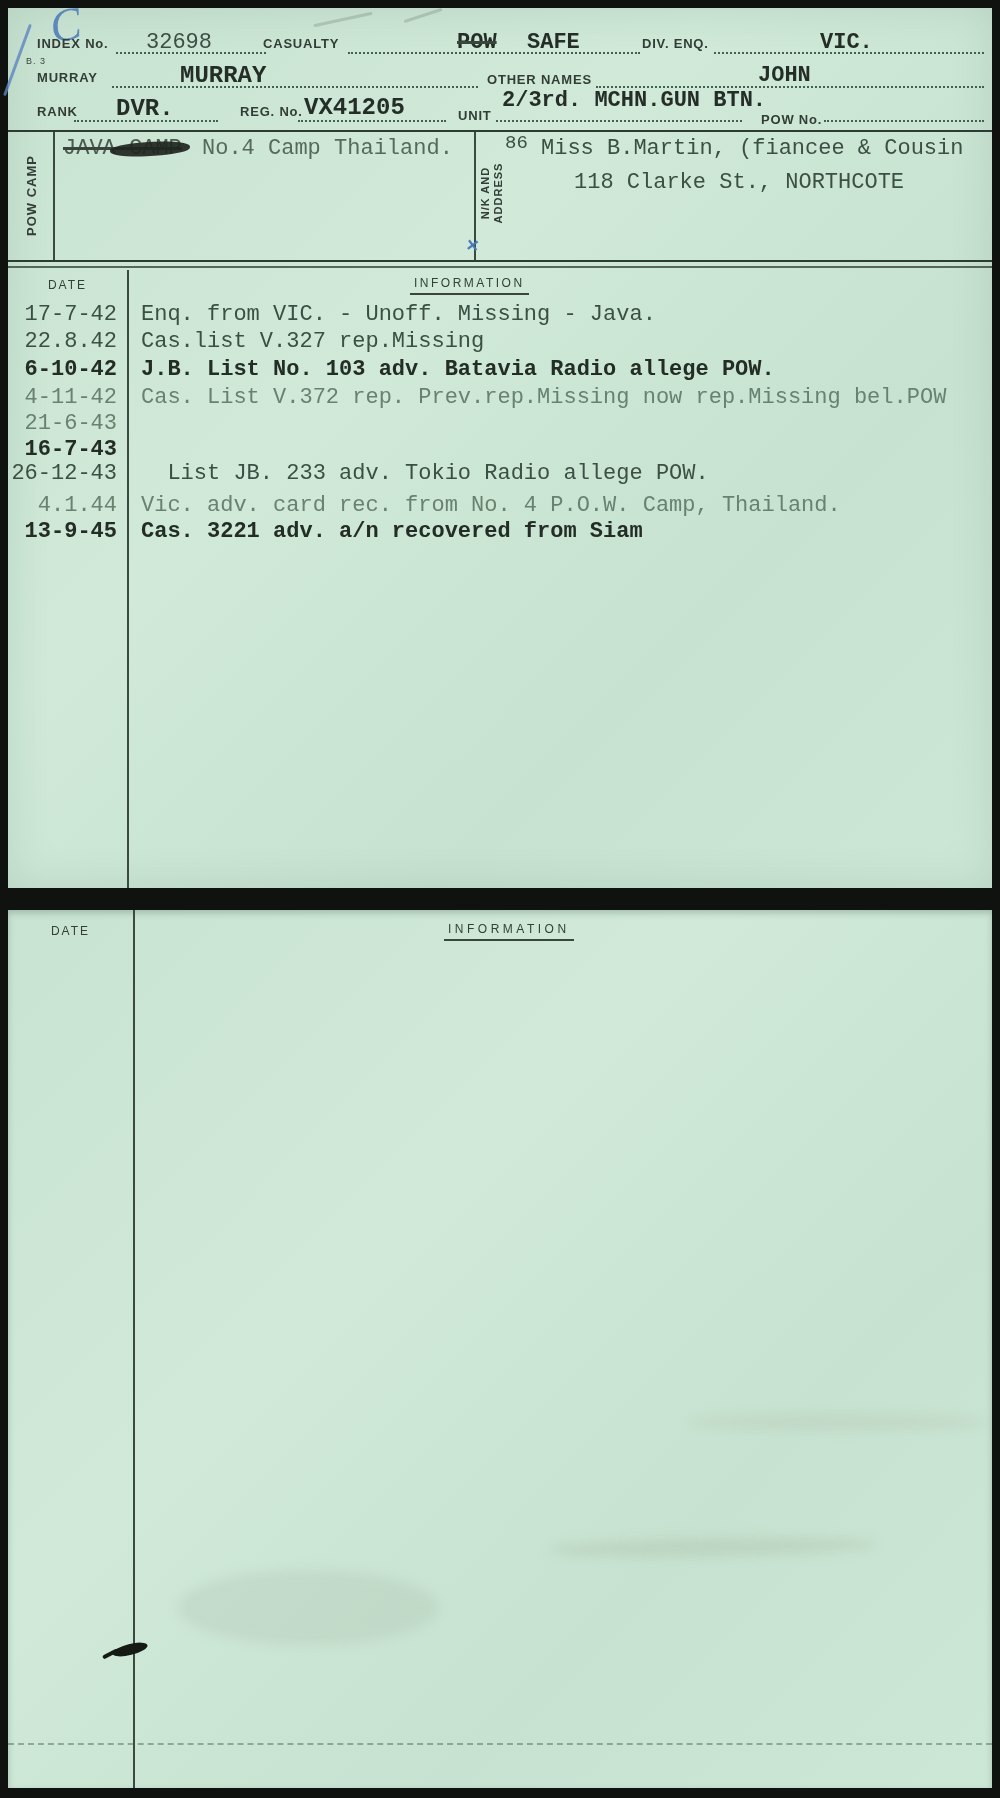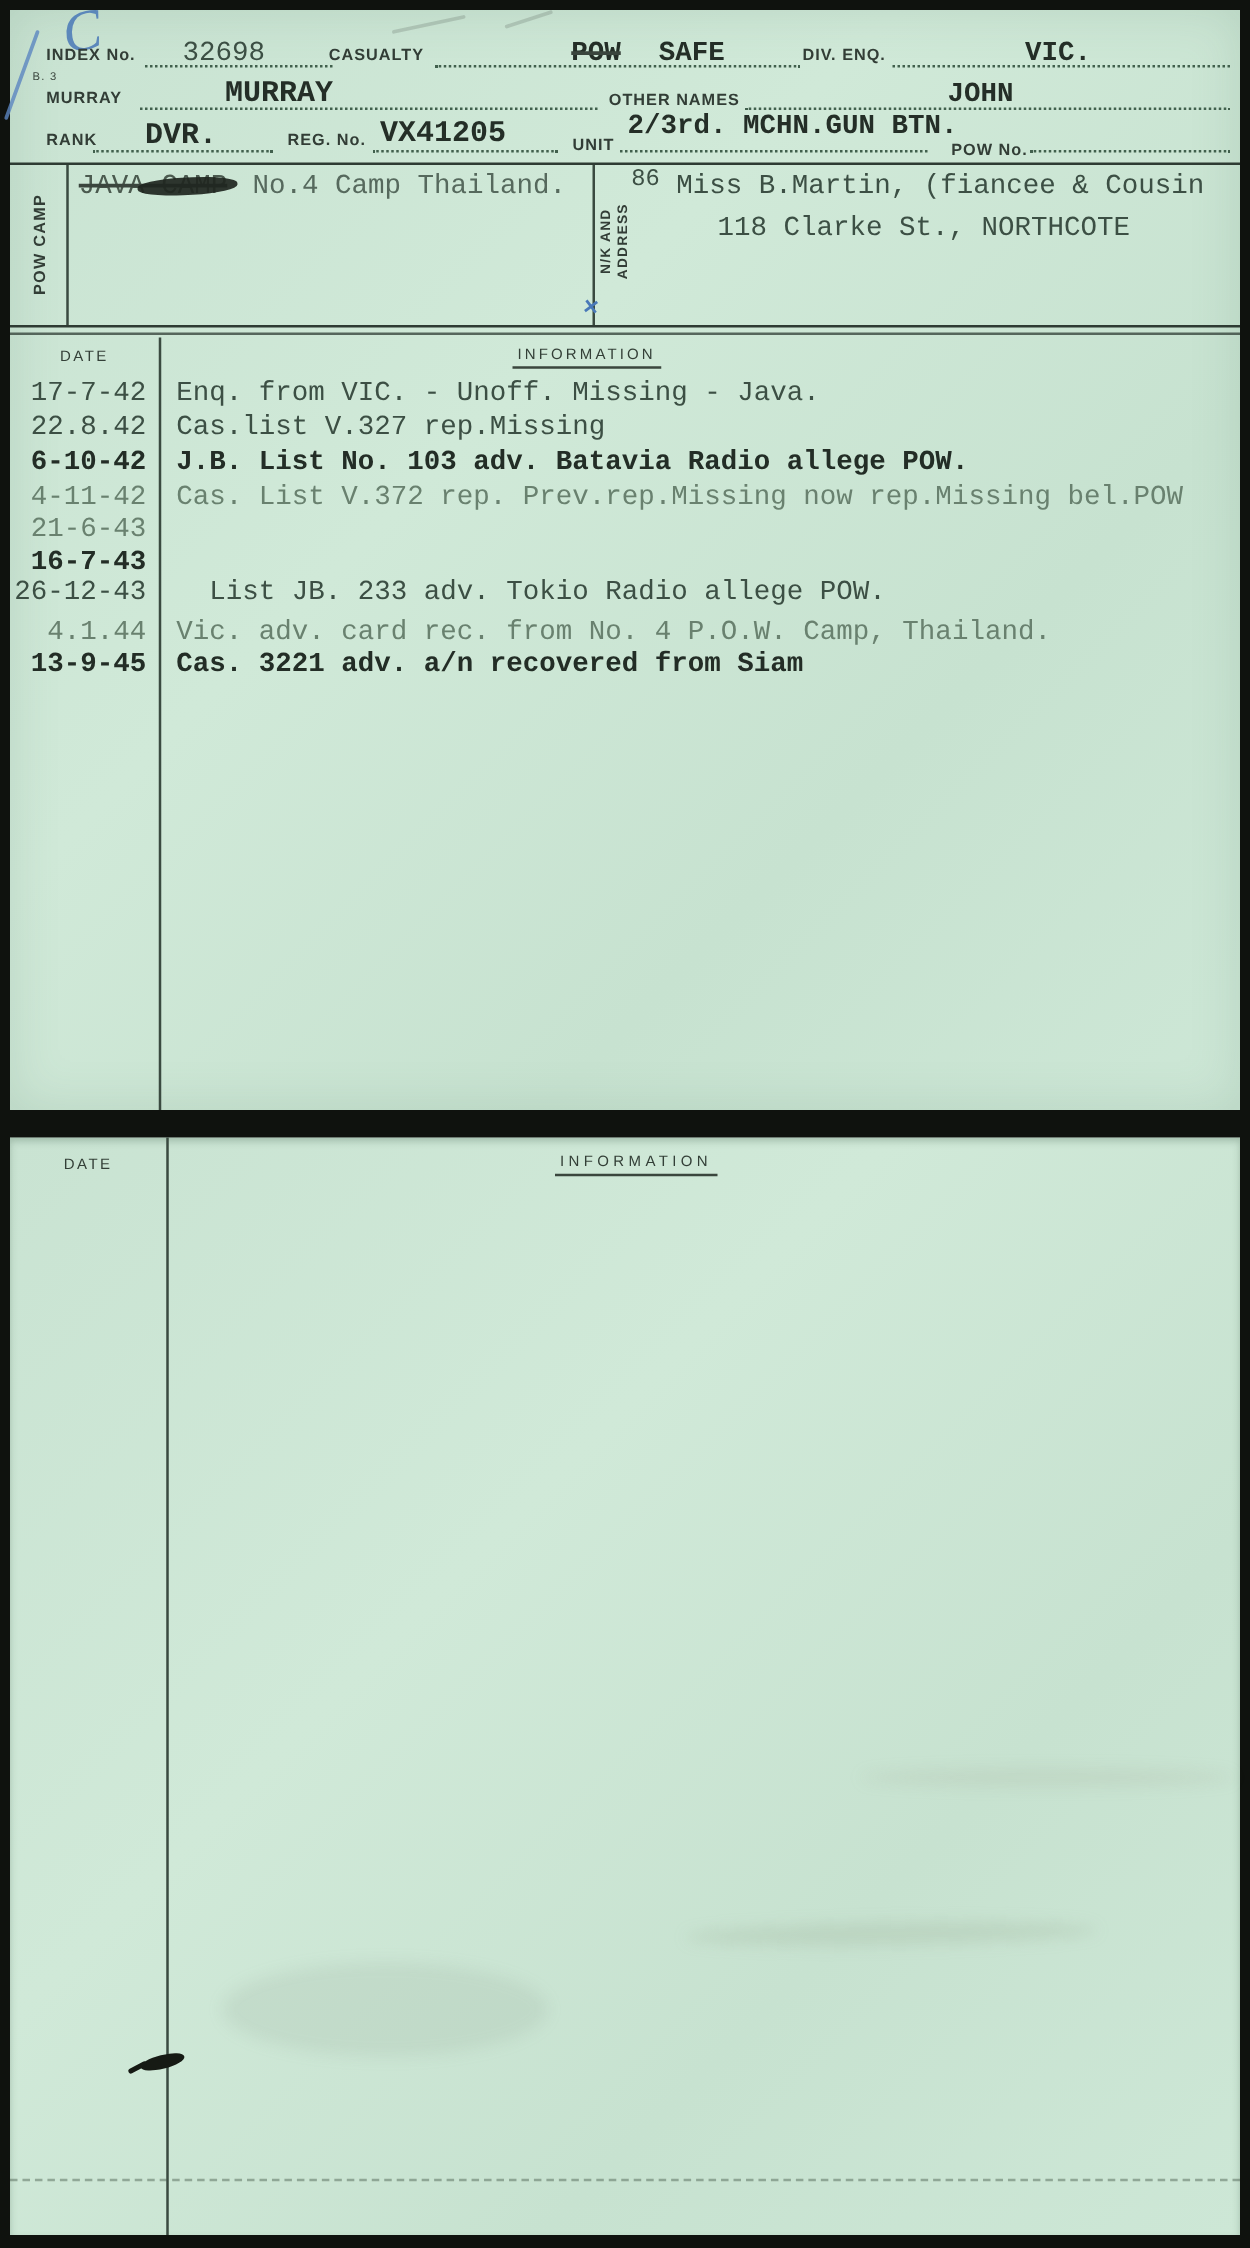--- a/index.html
+++ b/index.html
@@ -72,21 +72,21 @@
   <span class="abs typed big dark" style="left:172px;top:56px;">MURRAY</span>
 
   <span class="abs lbl" style="left:479px;top:64px;">OTHER NAMES</span>
   <div class="abs dots" style="left:588px;top:60px;width:388px;"></div>
   <span class="abs typed dark" style="left:750px;top:57px;">JOHN</span>
 
   <span class="abs lbl" style="left:29px;top:96px;">RANK</span>
   <div class="abs dots" style="left:66px;top:94px;width:144px;"></div>
   <span class="abs typed big dark" style="left:108px;top:89px;">DVR.</span>
 
-  <span class="abs lbl" style="left:222px;top:96px;">REG. No.</span>
+  <span class="abs lbl" style="left:232px;top:96px;">REG. No.</span>
   <div class="abs dots" style="left:290px;top:94px;width:148px;"></div>
   <span class="abs typed big dark" style="left:296px;top:88px;">VX41205</span>
 
   <span class="abs lbl" style="left:450px;top:100px;">UNIT</span>
   <div class="abs dots" style="left:488px;top:94px;width:246px;"></div>
   <span class="abs typed dark" style="left:494px;top:82px;">2/3rd. MCHN.GUN BTN.</span>
 
   <span class="abs lbl" style="left:753px;top:104px;">POW No.</span>
   <div class="abs dots" style="left:816px;top:94px;width:160px;"></div>
   <span class="abs typed" style="left:830px;top:92px;"></span>

